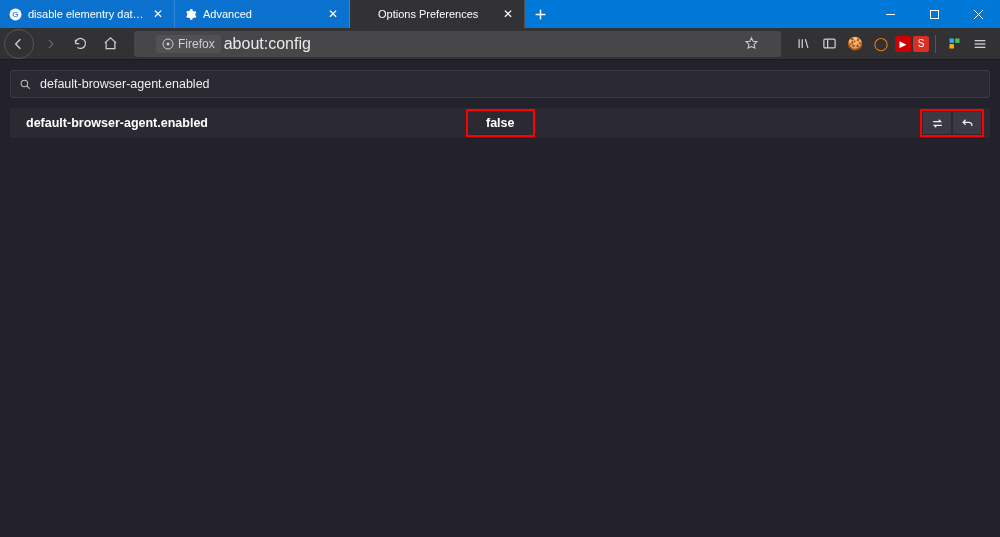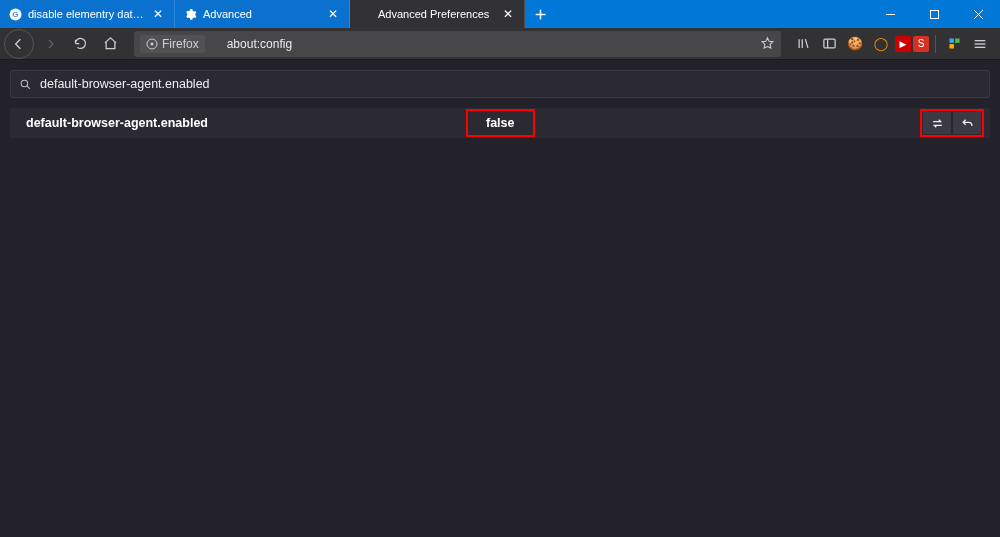--- a/index.html
+++ b/index.html
@@ -58,36 +58,36 @@
   }
   .navbtn.fwd { color: #6a6a6a; }
   .urlbar {
     flex: 1;
     height: 26px;
     margin: 0 8px;
     background: #474749;
     border-radius: 3px;
     display: flex;
     align-items: center;
-    padding: 0 6px;
+    padding: 0 22px;
     color: #d0d0d0;
     font-size: 12px;
-    gap: 22px;
+    gap: 3px;
   }
   .urlbar .identity {
     display: flex;
     align-items: center;
     gap: 4px;
     color: #cfcfcf;
     background: rgba(255,255,255,0.06);
     padding: 2px 6px;
     border-radius: 3px;
   }
   .urlbar .identity svg { width: 12px; height: 12px; }
-  .urlbar .addr { flex: 1; color: #eaeaea; font-family: inherit; font-size: 12px; }
+  .urlbar .addr { flex: 1; color: #eaeaea; font-family: inherit; font-size: 16px; }
   .urlbar .star { color: #cfcfcf; }
   .rightactions { display: flex; gap: 2px; padding-right: 4px; align-items: center; }
   .rightactions .ra { width: 24px; height: 24px; display:flex; align-items:center; justify-content:center; font-size: 13px; color:#cfcfcf;}
   .rightactions .sep { width: 1px; height: 18px; background: #555; margin: 0 4px; }
 
   
   .content { padding: 10px 10px 0 10px; color:#ddd; }
   .searchbox {
     height: 28px;
     background: #2b2a33;
@@ -157,21 +157,21 @@
     <span class="fav">
       <svg viewBox="0 0 24 24" width="13" height="13" fill="#fff">
           <path d="M12 8a4 4 0 100 8 4 4 0 000-8zm9 4a7.5 7.5 0 00-.15-1.5l2-1.55-2-3.46-2.35.95a7.5 7.5 0 00-2.6-1.5L15.5 2h-4l-.4 2.44a7.5 7.5 0 00-2.6 1.5l-2.35-.95-2 3.46 2 1.55A7.5 7.5 0 006 12c0 .5.05 1 .15 1.5l-2 1.55 2 3.46 2.35-.95c.78.65 1.66 1.16 2.6 1.5l.4 2.44h4l.4-2.44c.94-.34 1.82-.85 2.6-1.5l2.35.95 2-3.46-2-1.55c.1-.5.15-1 .15-1.5z"></path>
         </svg>
     </span>
     <span class="label">Advanced</span>
     <span class="close">✕</span>
   </div>
   <div class="tab active">
     <span class="fav"></span>
-    <span class="label">Advanced Preferences</span>
+    <span class="label">Options Preferences</span>
     <span class="close">✕</span>
   </div>
   <div class="newtab">
     <svg viewBox="0 0 16 16" width="13" height="13" stroke="#fff" stroke-width="1.8">
         <line x1="8" y1="2" x2="8" y2="14"></line>
         <line x1="2" y1="8" x2="14" y2="8"></line>
       </svg>
   </div>
   <div class="tb-spacer"></div>
   <div class="wincontrols">

